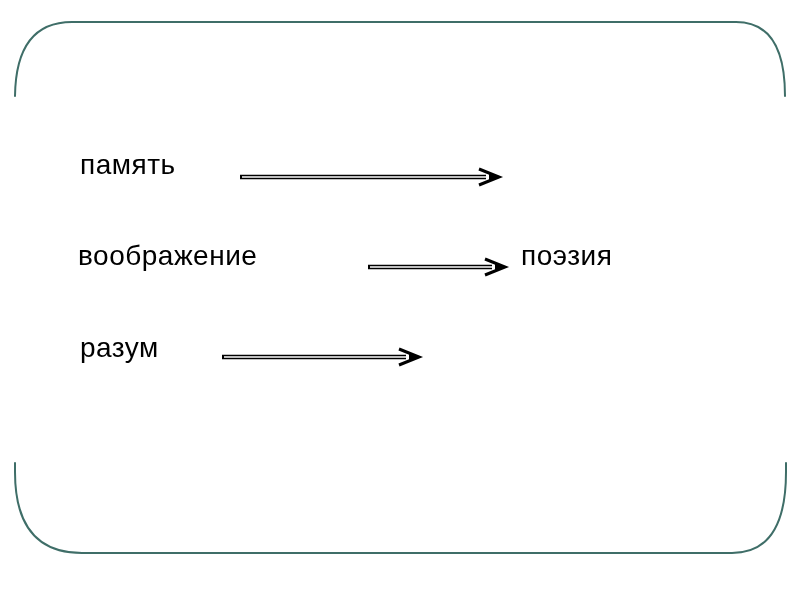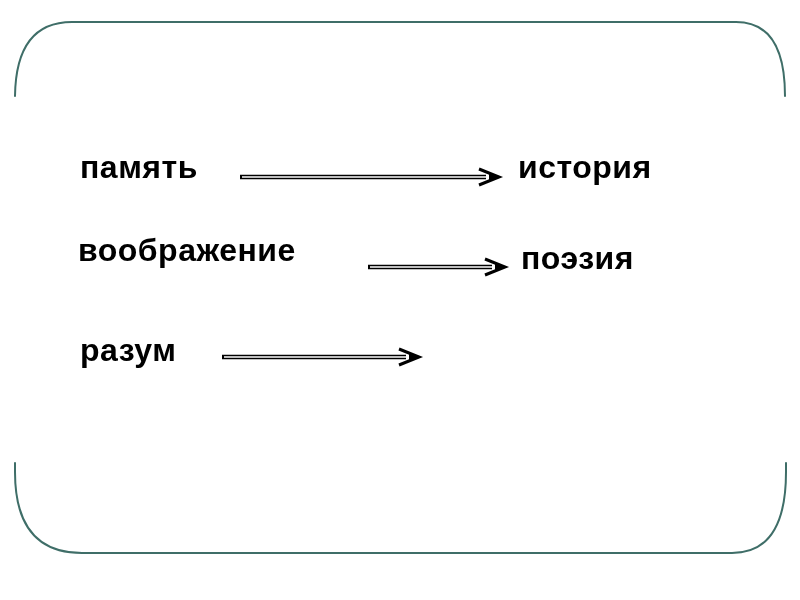--- a/index.html
+++ b/index.html
@@ -17,32 +17,32 @@
   }
   .frame-layer {
     position: absolute;
     left: 0;
     top: 0;
     width: 800px;
     height: 600px;
   }
   .word {
     position: absolute;
-    font-weight: bold;
-    font-size: 32px;
+    font-weight: normal;
+    font-size: 28px;
     line-height: 1;
     letter-spacing: 0.5px;
     color: #000000;
     white-space: nowrap;
   }
   
   .w-r1-left  { left: 80px;  top: 151px; }
   .w-r1-right { left: 518px; top: 151px; }
   
-  .w-r2-left  { left: 78px;  top: 234px; }
+  .w-r2-left  { left: 78px;  top: 242px; }
   .w-r2-right { left: 521px; top: 242px; }
   
   .w-r3-left  { left: 80px;  top: 334px; }
   .w-r3-right { left: 438px; top: 334px; }
 </style>
 </head>
 <body>
 
 <div class="slide">
 
@@ -68,20 +68,19 @@
 
     <g>
       <line x1="222" y1="357" x2="406" y2="357" stroke="#000" stroke-width="4.5"></line>
       <line x1="224" y1="357" x2="406" y2="357" stroke="#fff" stroke-width="1.6"></line>
       <path d="M 399 349 L 419 357 L 399 365" fill="none" stroke="#000" stroke-width="3"></path>
       <path d="M 421 357 L 409 353 L 409 361 Z" fill="#000"></path>
     </g>
   </svg>
 
   <span class="word w-r1-left">память</span>
-  <span class="word w-r1-right">история</span>
 
   <span class="word w-r2-left">воображение</span>
   <span class="word w-r2-right">поэзия</span>
 
   <span class="word w-r3-left">разум</span>
 
 </div>
 
 </body></html>

